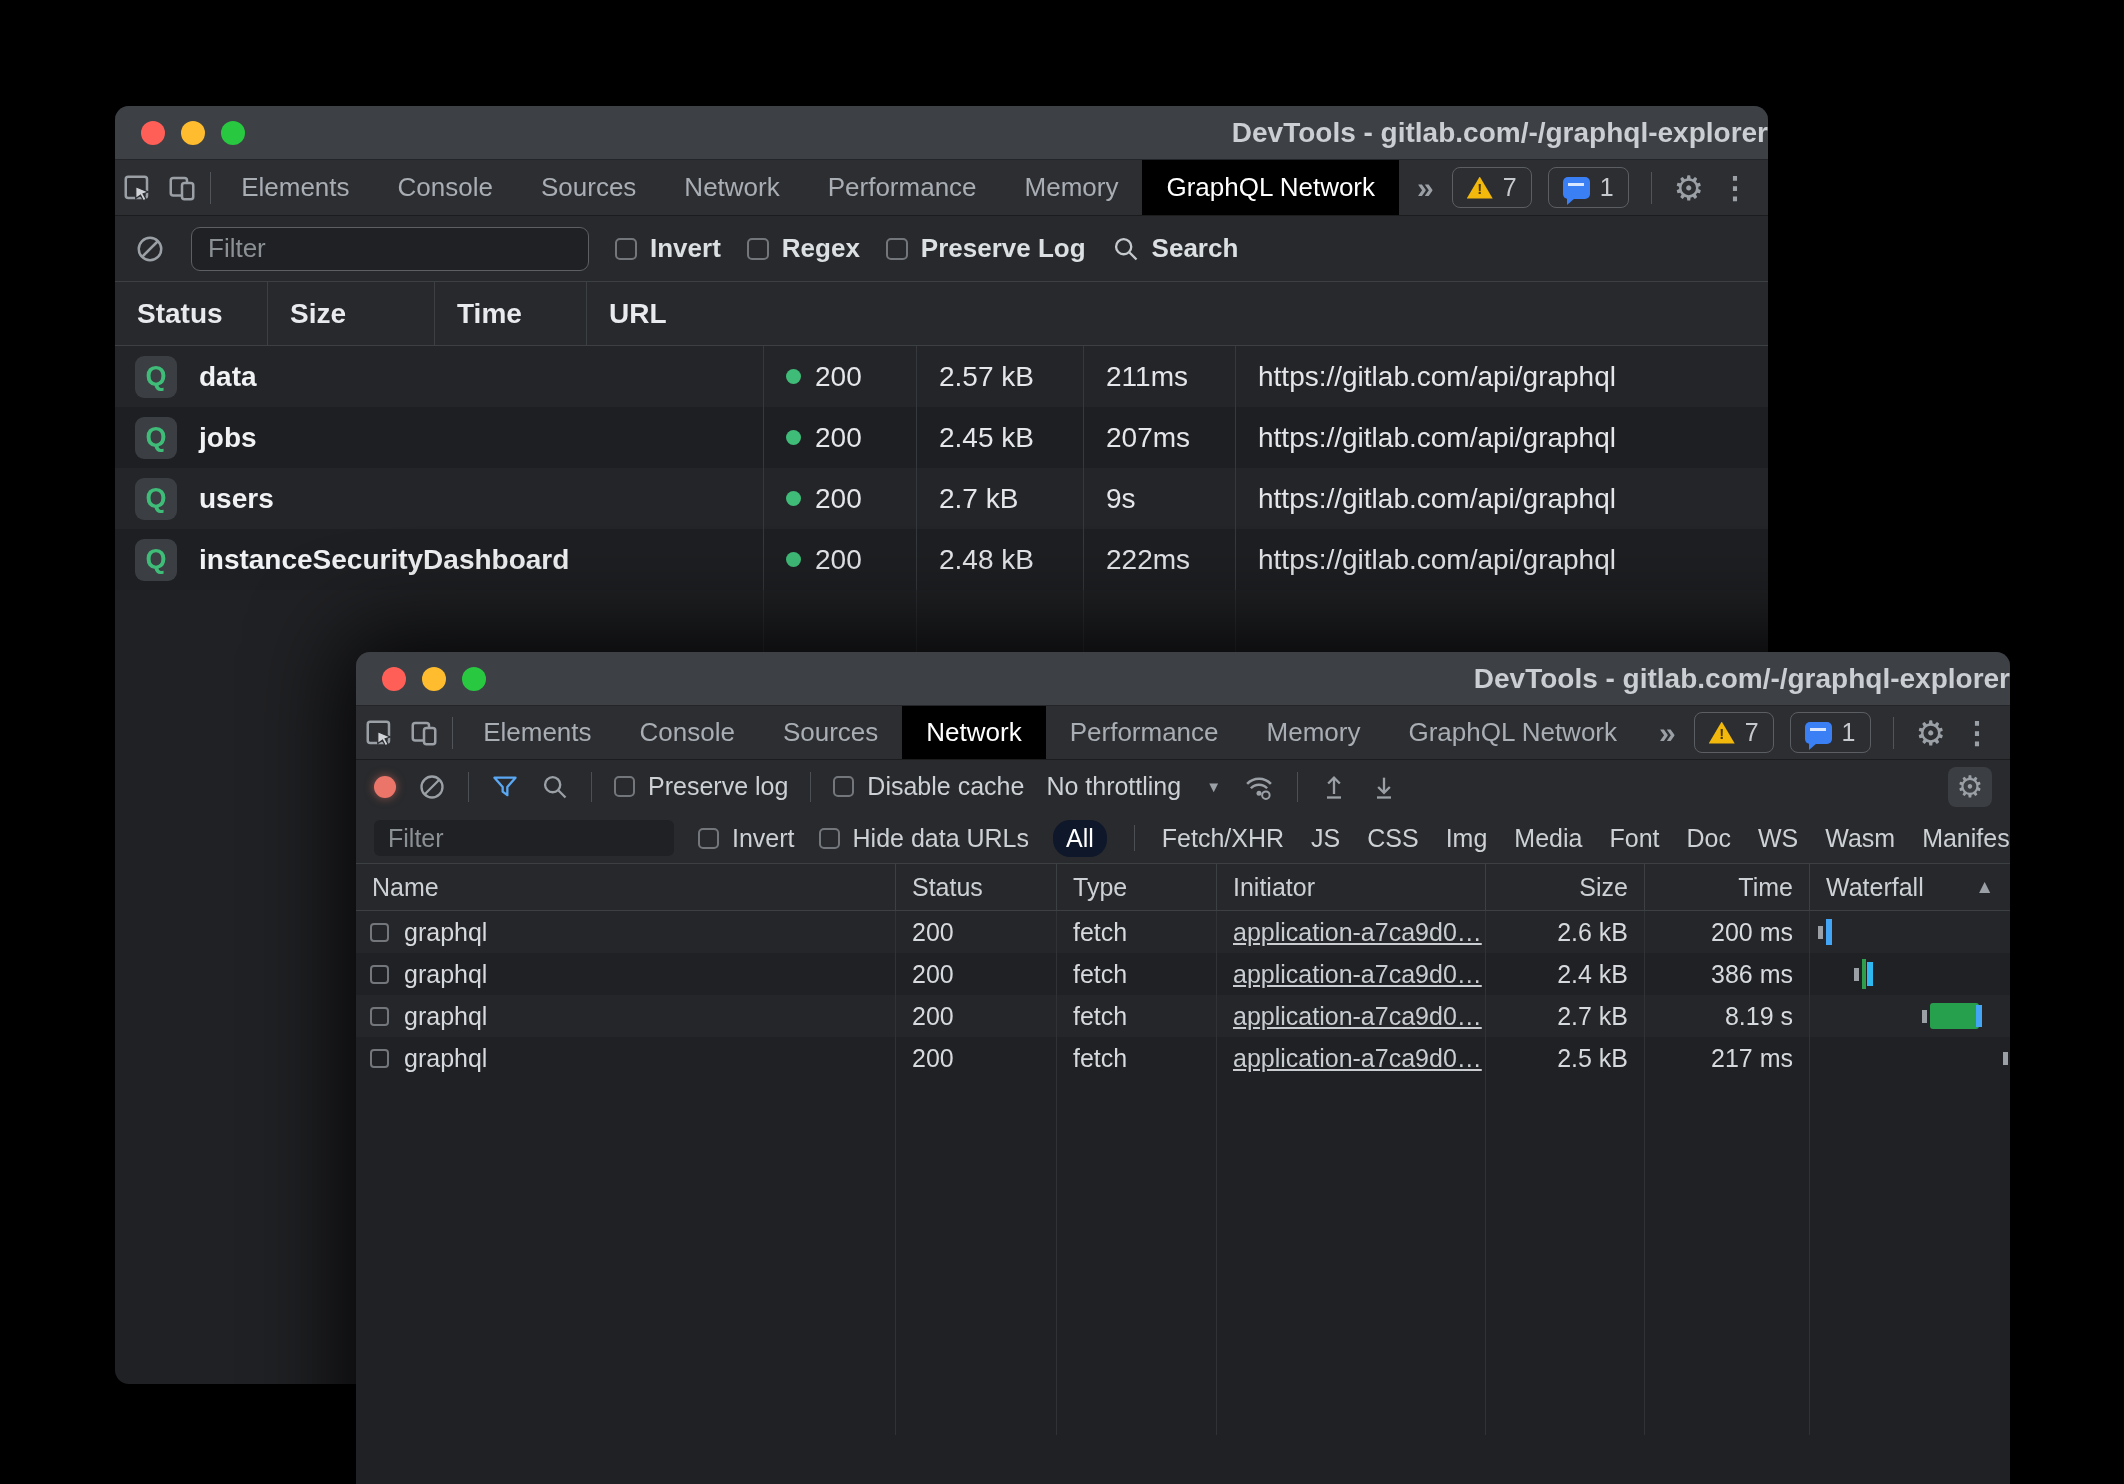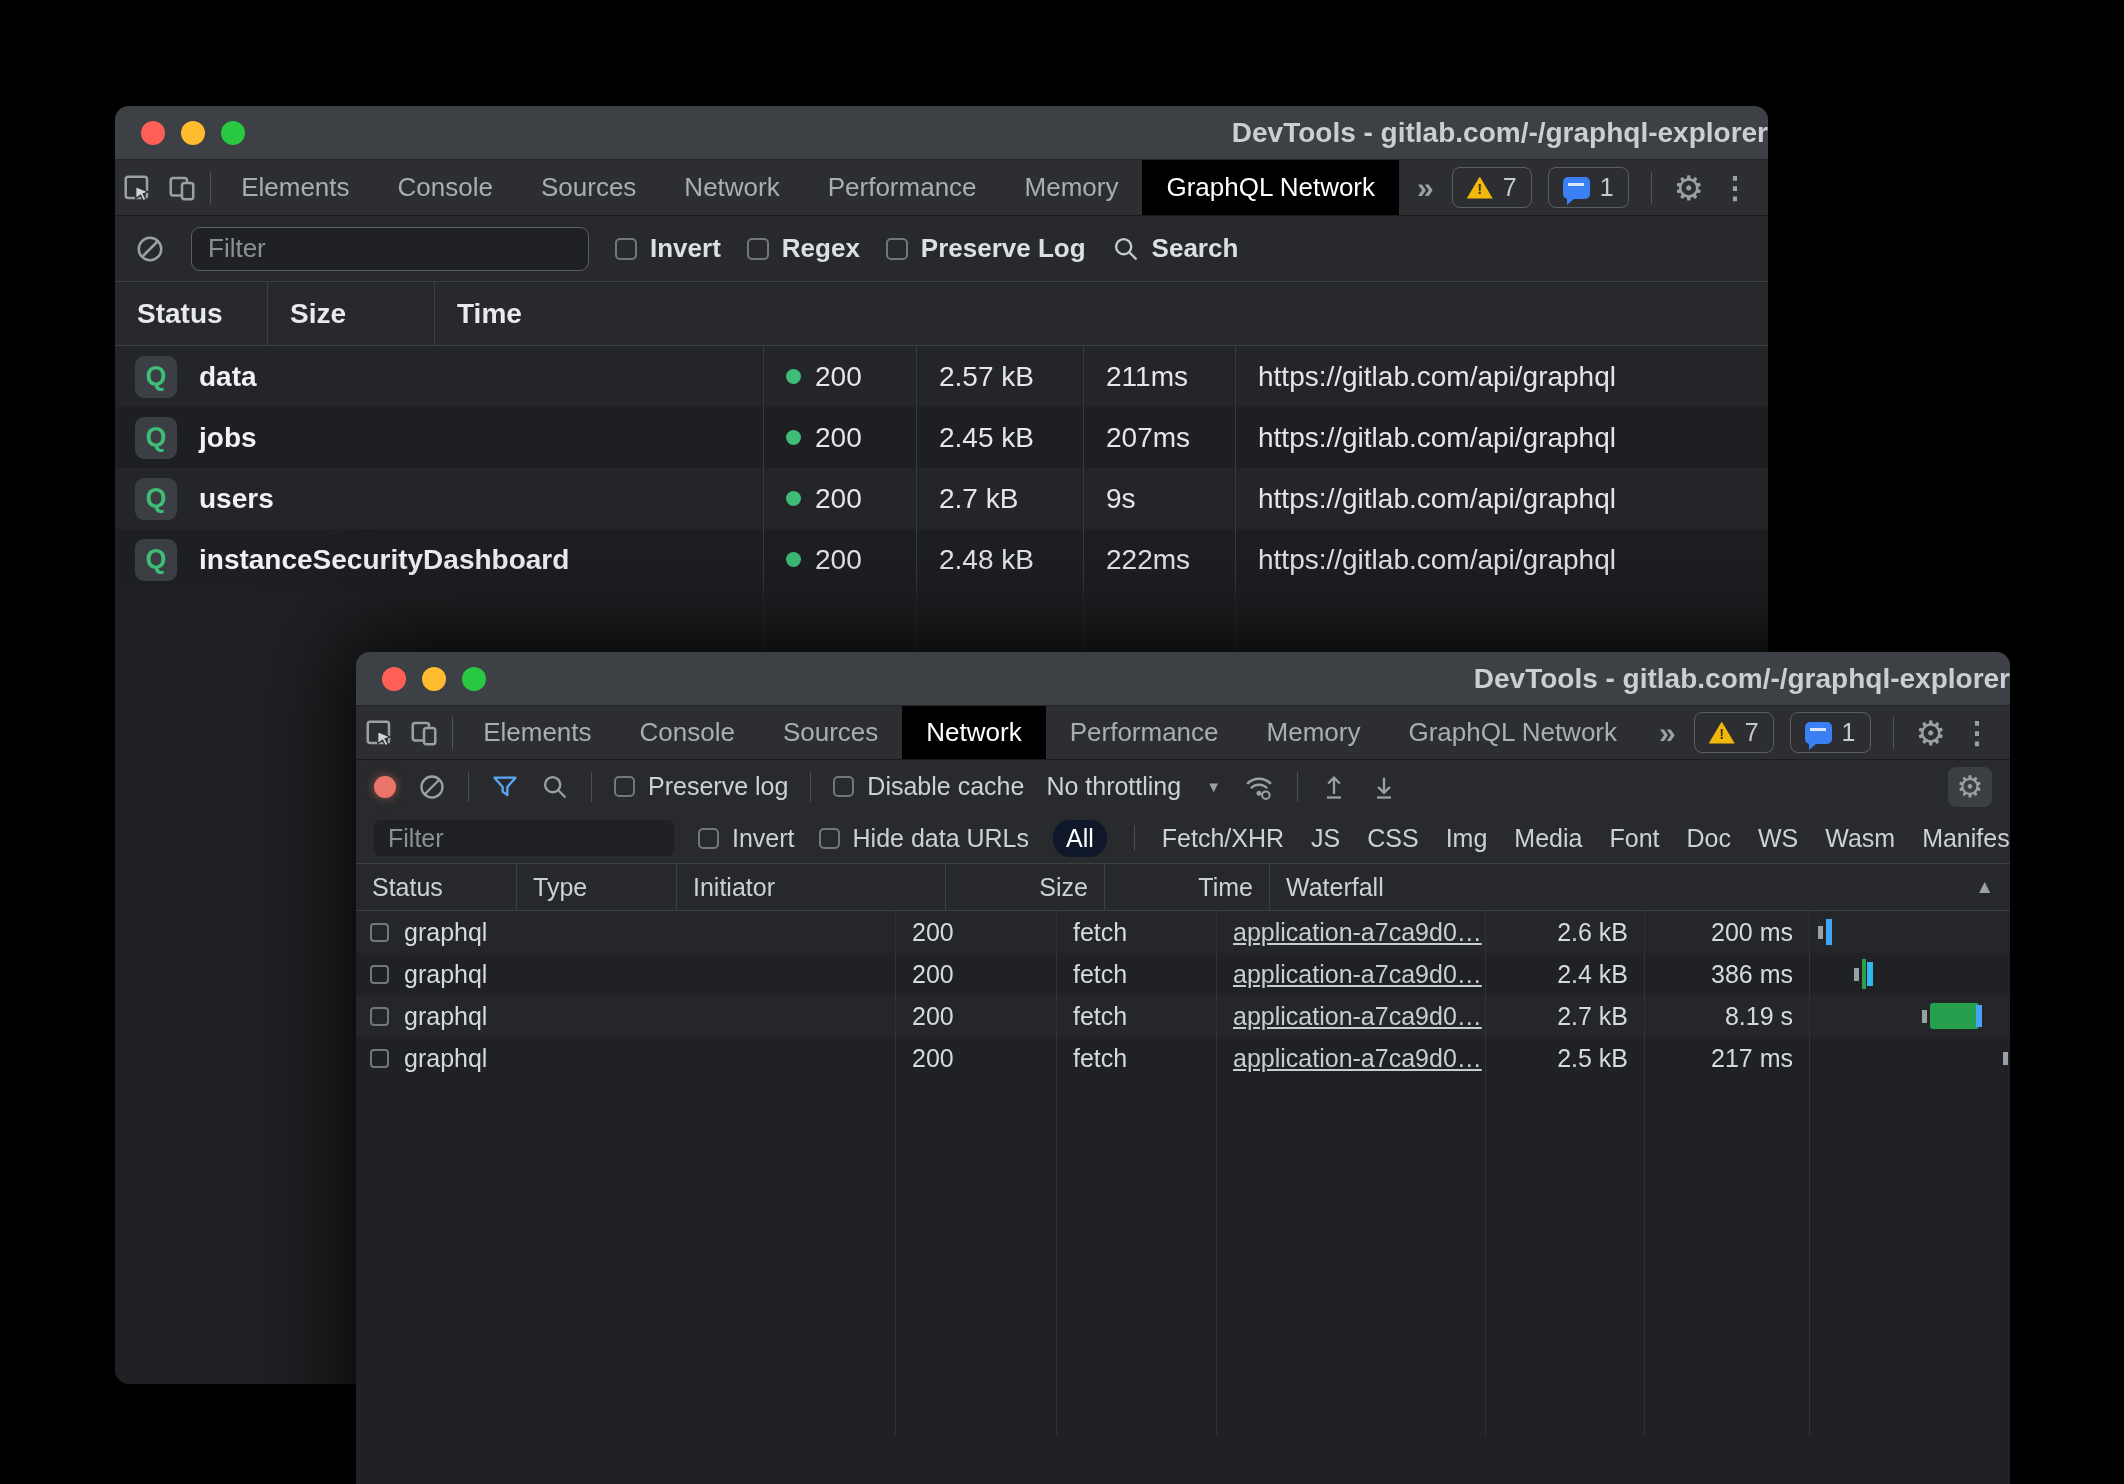--- a/index.html
+++ b/index.html
@@ -198,20 +198,21 @@
       </svg>
       <span class="label">Search</span>
     </span>
   </div>
 
   <div class="bw-table">
     <div class="cols bw-head">
       <span class="cell bw-c1">Status</span>
       <span class="cell bw-c2">Size</span>
       <span class="cell bw-c3">Time</span>
+      <span class="cell bw-c4">URL</span>
     </div>
 
     <div class="cols bw-row odd">
       <span class="cell bw-c0" style="padding-left:20px;">
         <span class="q-badge">Q</span>
         <span class="bw-name">data</span>
       </span>
       <span class="cell bw-c1">
           <span class="dot"></span>
         <span>200</span>
@@ -395,20 +396,21 @@
       <span class="chip">WS</span>
       <span class="chip">Wasm</span>
       <span class="chip">Manifest</span>
 
     </span>
   </div>
 
 
   <div class="fw-table">
     <div class="cols fw-head">
+      <span class="cell fw-c0">Name</span>
       <span class="cell fw-c1">Status</span>
       <span class="cell fw-c2">Type</span>
       <span class="cell fw-c3">Initiator</span>
       <span class="cell fw-c4 right">Size</span>
       <span class="cell fw-c5 right">Time</span>
       <span class="cell fw-c6">
         <span>Waterfall</span>
         <span class="sort-arrow">▲</span>
       </span>
     </div>

